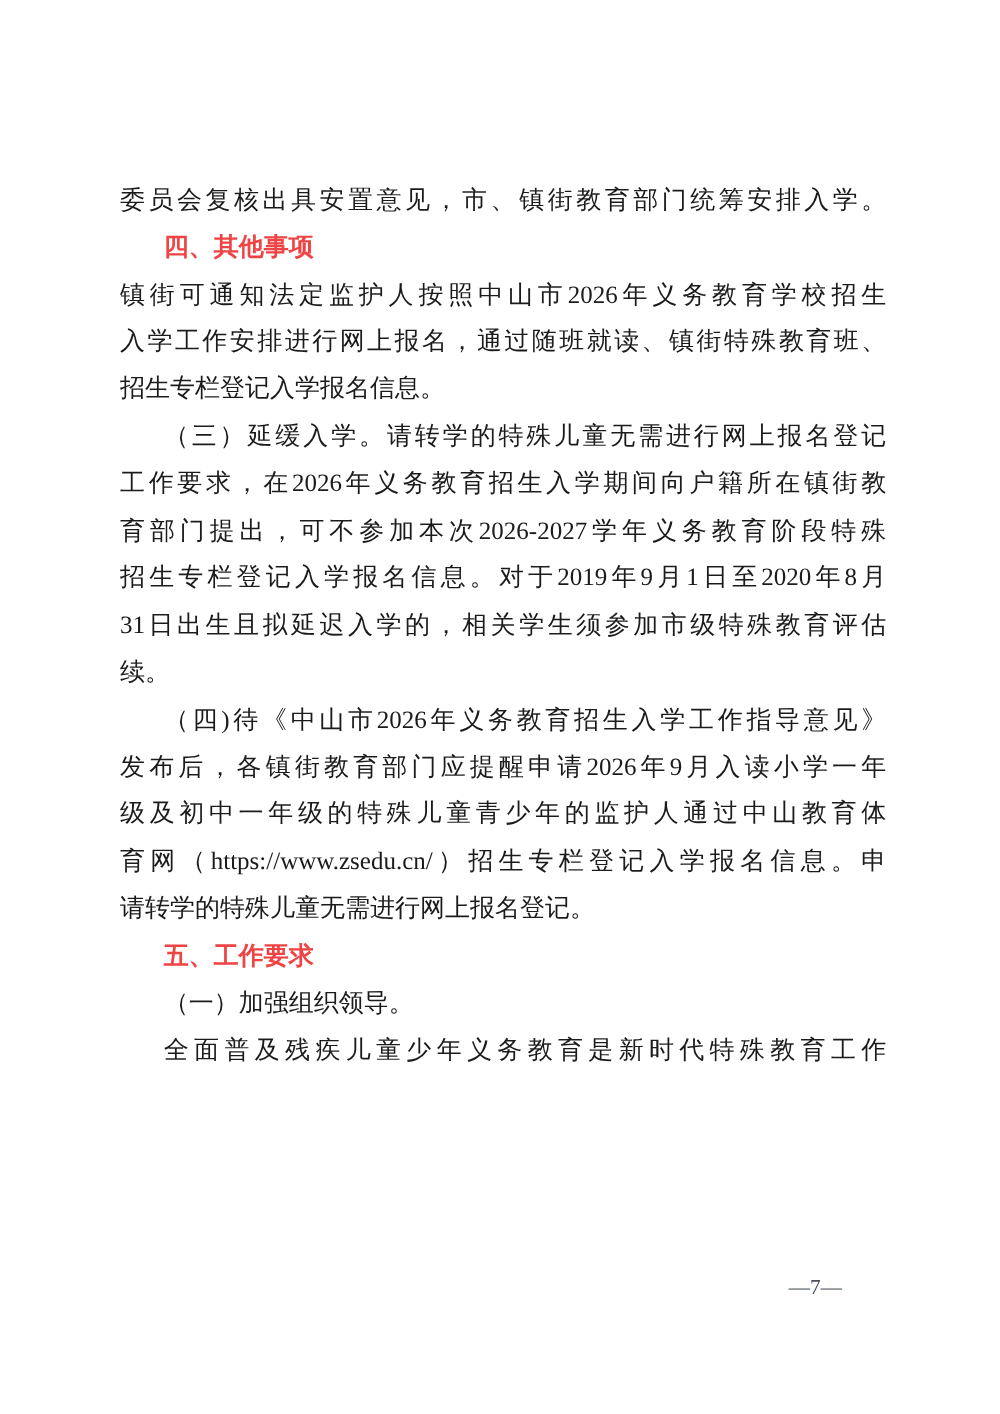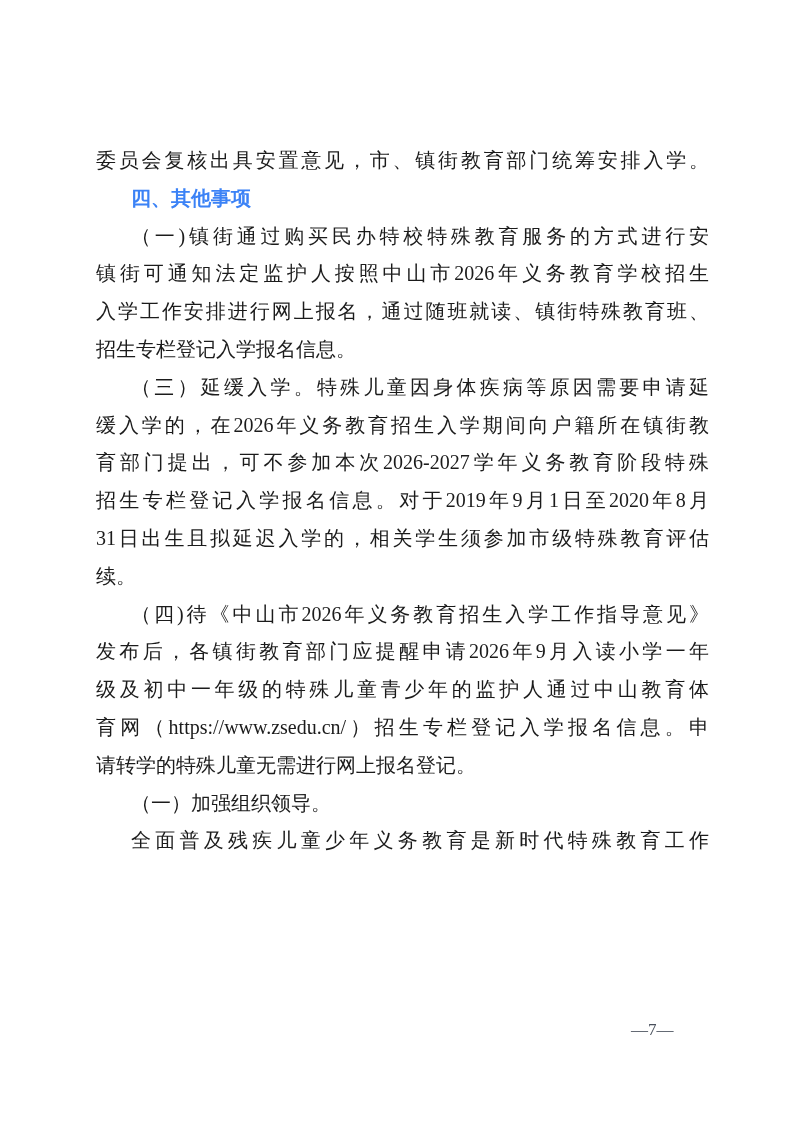--- a/index.html
+++ b/index.html
@@ -32,53 +32,53 @@
   .line.full {
     text-align: justify;
     text-align-last: justify;
   }
   .line.indent {
     text-indent: 35px;
   }
   .line.heading {
     font-family: "Liberation Sans", "DejaVu Sans", sans-serif;
     font-weight: 700;
-    color: #3b82f6;
+    color: #ef4444;
     text-align: left;
     text-align-last: left;
   }
   .footer {
     position: absolute;
     left: 631px;
     top: 1019px;
     font-size: 17px;
     line-height: 21px;
     color: #49505c;
     font-family: "Liberation Serif", "DejaVu Serif", serif;
   }
 </style>
 </head>
 <body>
 
 <div class="page">
   <div class="content">
     <div class="line full">委员会复核出具安置意见，市、镇街教育部门统筹安排入学。</div>
     <div class="line heading indent">四、其他事项</div>
-    <div class="line indent full">（一)镇街通过购买民办特校特殊教育服务的方式进行安</div>
     <div class="line full">镇街可通知法定监护人按照中山市2026年义务教育学校招生</div>
     <div class="line full">入学工作安排进行网上报名，通过随班就读、镇街特殊教育班、</div>
     <div class="line">招生专栏登记入学报名信息。</div>
-    <div class="line indent full">（三）延缓入学。特殊儿童因身体疾病等原因需要申请延</div>
-    <div class="line full">缓入学的，在2026年义务教育招生入学期间向户籍所在镇街教</div>
+    <div class="line indent full">（三）延缓入学。请转学的特殊儿童无需进行网上报名登记</div>
+    <div class="line full">工作要求，在2026年义务教育招生入学期间向户籍所在镇街教</div>
     <div class="line full">育部门提出，可不参加本次2026-2027学年义务教育阶段特殊</div>
     <div class="line full">招生专栏登记入学报名信息。对于2019年9月1日至2020年8月</div>
     <div class="line full">31日出生且拟延迟入学的，相关学生须参加市级特殊教育评估</div>
     <div class="line">续。</div>
     <div class="line indent full">（四)待《中山市2026年义务教育招生入学工作指导意见》</div>
     <div class="line full">发布后，各镇街教育部门应提醒申请2026年9月入读小学一年</div>
     <div class="line full">级及初中一年级的特殊儿童青少年的监护人通过中山教育体</div>
     <div class="line full">育网（https://www.zsedu.cn/）招生专栏登记入学报名信息。申</div>
     <div class="line">请转学的特殊儿童无需进行网上报名登记。</div>
+    <div class="line heading indent">五、工作要求</div>
     <div class="line indent">（一）加强组织领导。</div>
     <div class="line indent full">全面普及残疾儿童少年义务教育是新时代特殊教育工作</div>
   </div>
   <div class="footer">—7—</div>
 </div>
 
 </body></html>

